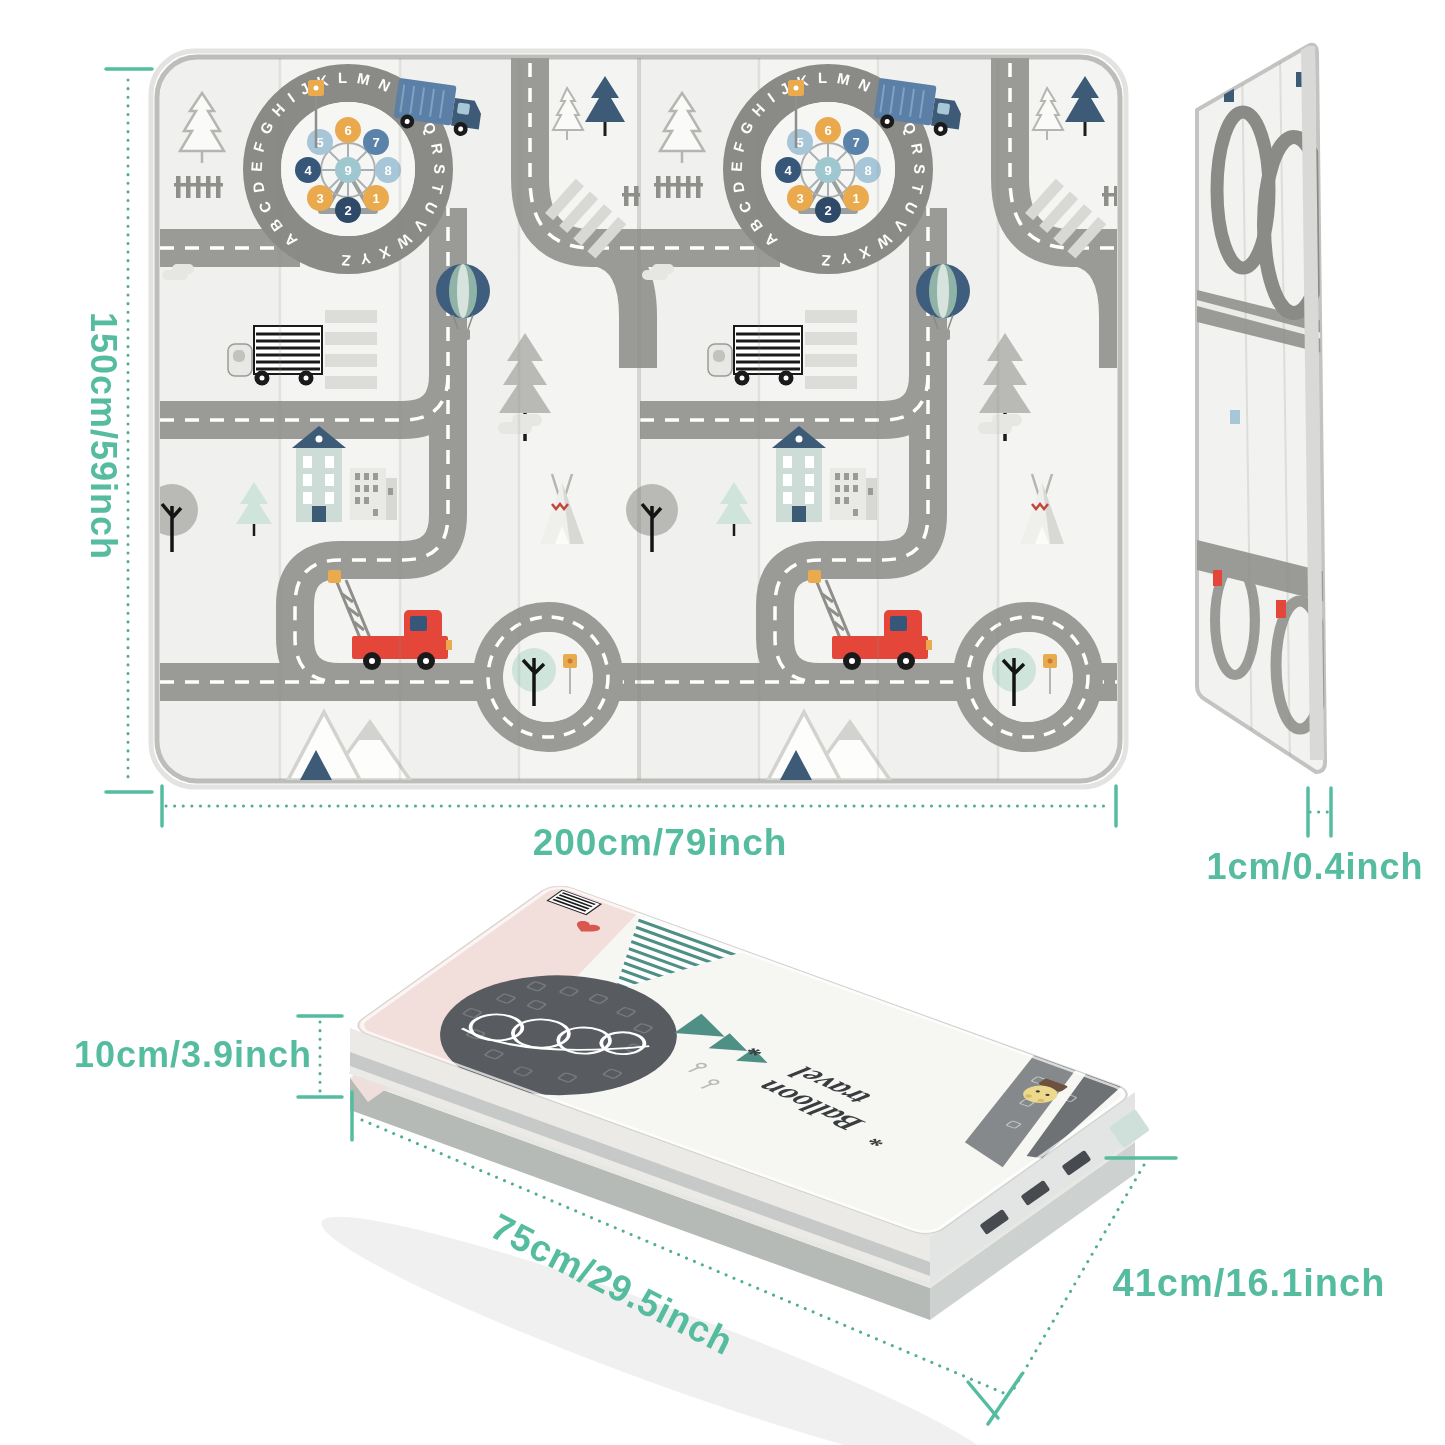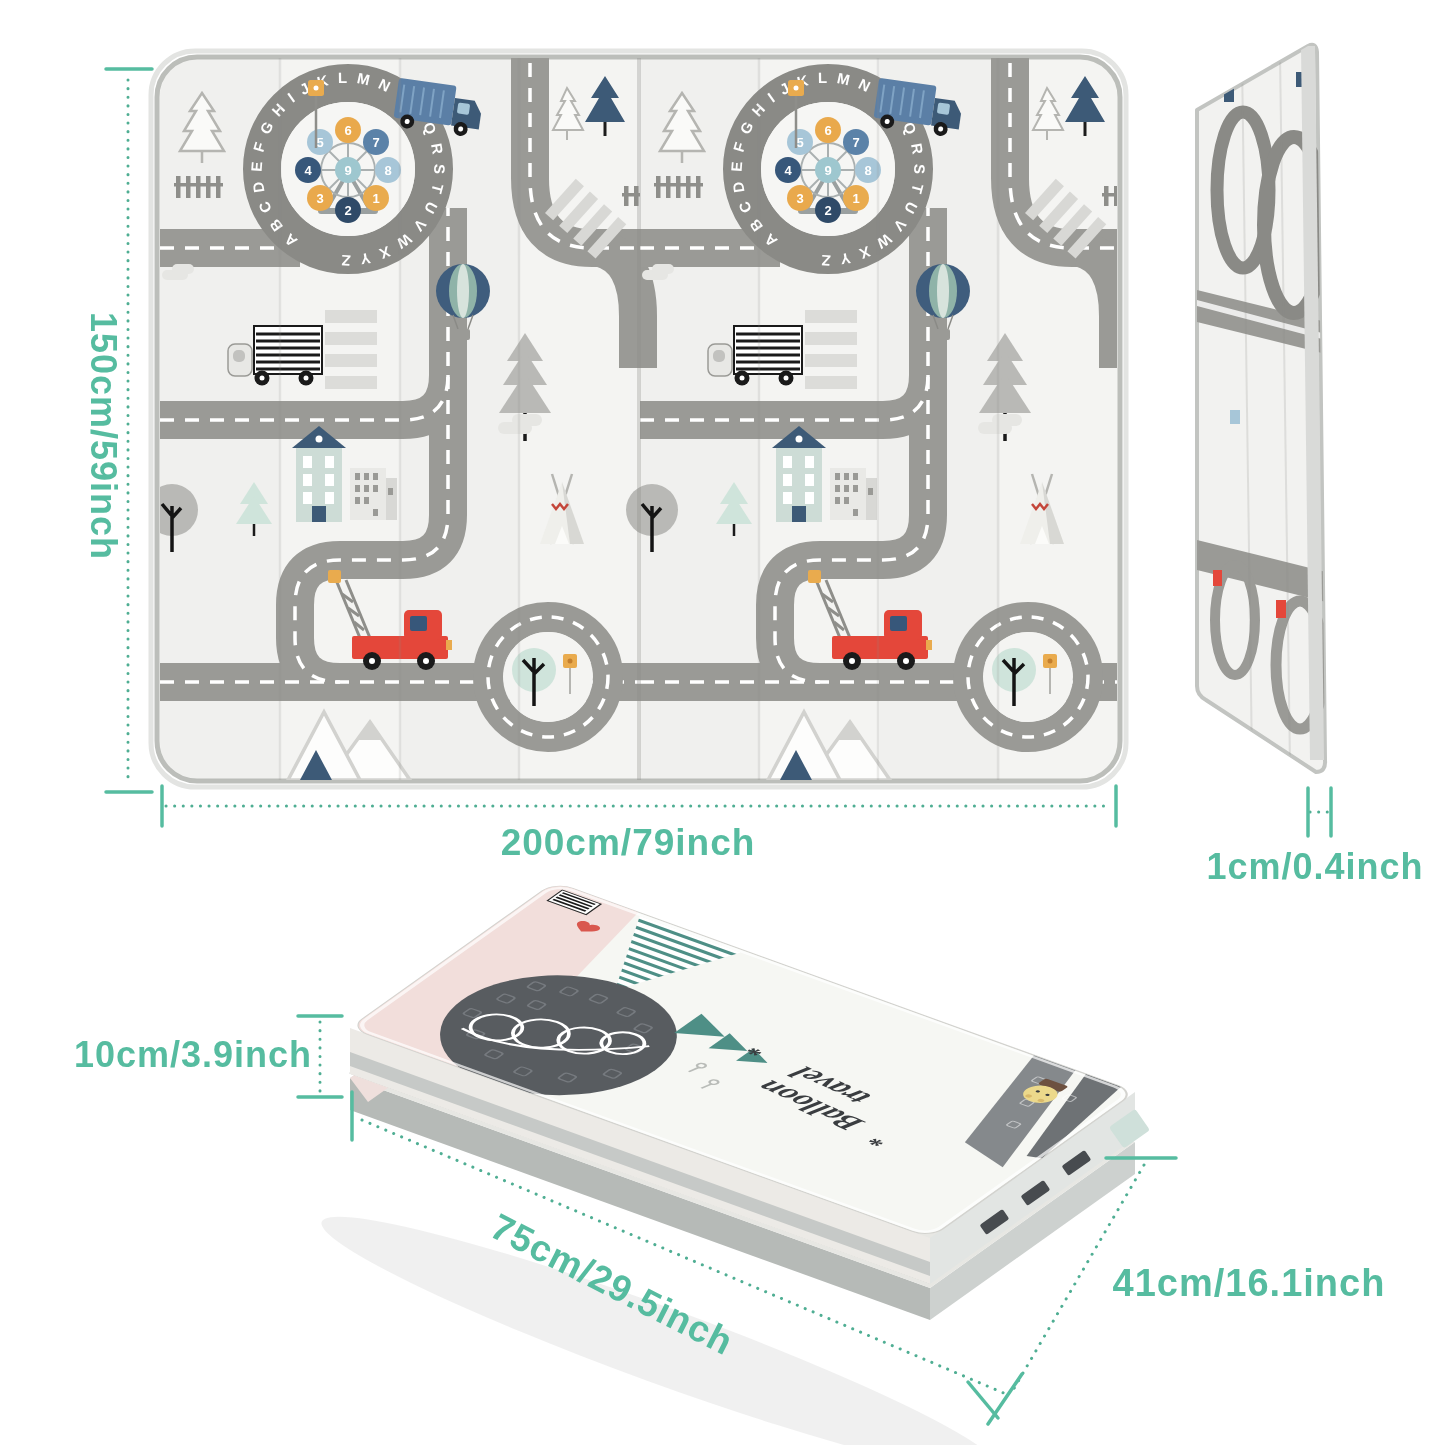--- a/index.html
+++ b/index.html
@@ -462,21 +462,21 @@
       <line x1="352" y1="1092" x2="352" y2="1140"></line>
       <line x1="968" y1="1382" x2="998" y2="1418"></line>
         <line x1="1022" y1="1374" x2="988" y2="1424"></line>
       <line x1="1106" y1="1158" x2="1176" y2="1158"></line>
     </g>
   </g>
 </svg>
 
 <div class="dim-label" style="left:-60px; top:415px; width:326px; transform:rotate(90deg);">150cm/59inch</div>
 
-<div class="dim-label" style="left:408px; top:822px; width:440px; font-size:37px;">200cm/79inch</div>
+<div class="dim-label" style="left:440px; top:822px; width:440px; font-size:37px;">200cm/79inch</div>
 
 <div class="dim-label" style="left:1150px; top:846px; width:330px;">1cm/0.4inch</div>
 
 <div class="dim-label" style="left:28px; top:1034px; width:330px;">10cm/3.9inch</div>
 
 <div class="dim-label" style="left:402px; top:1264px; width:420px; transform:rotate(27deg); font-size:37px;">75cm/29.5inch</div>
 
 <div class="dim-label" style="left:1044px; top:1262px; width:410px; font-size:38px;">41cm/16.1inch</div>
 
 </body></html>

